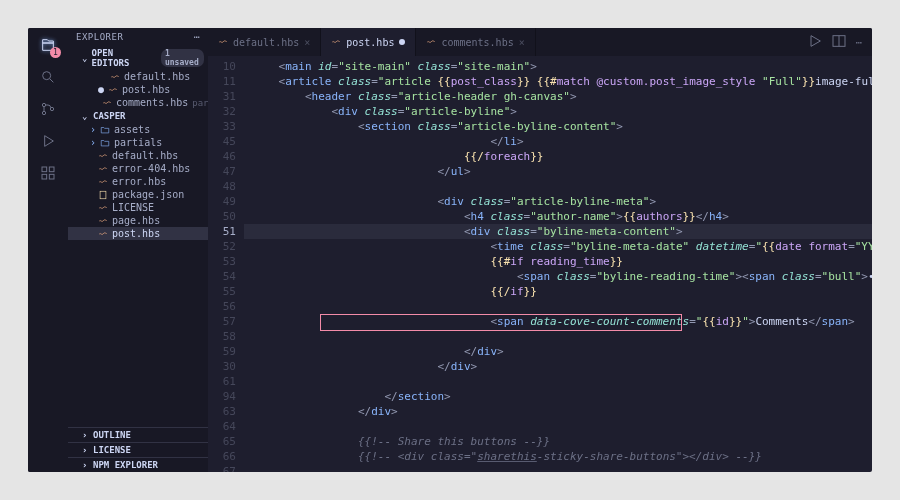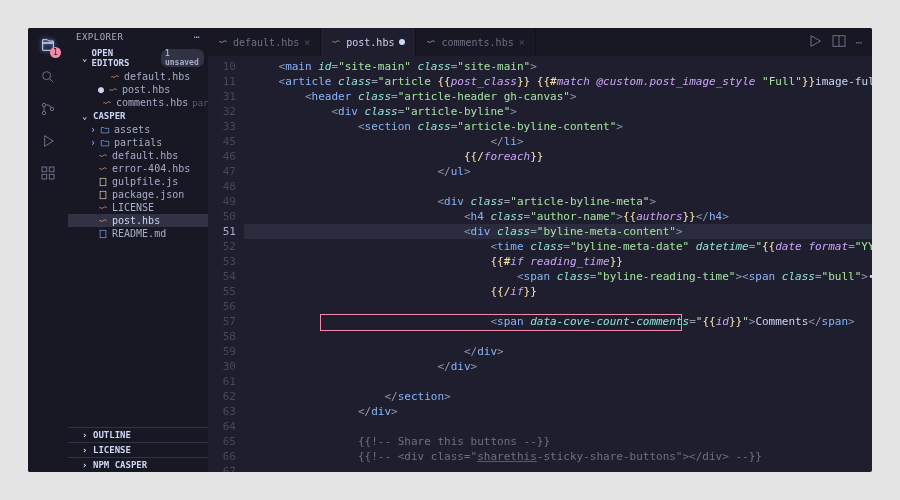--- a/index.html
+++ b/index.html
@@ -37,22 +37,22 @@
 .ln{padding:0 8px}
 .ln.cur{background:#2a2b3c}
 .hl{position:relative}
 .hl::before{content:"";position:absolute;left:76px;top:0;width:360px;height:15px;border:1px solid #f38ba8;pointer-events:none}
 .t-tag{color:#89b4fa}
 .t-attr{color:#94e2d5;font-style:italic}
 .t-str{color:#a6e3a1}
 .t-pun{color:#9399b2}
 .t-txt{color:#cdd6f4}
 .t-hb{color:#f9e2af}
-.t-hbk{color:#cba6f7;font-style:italic}
-.t-cm{color:#6c7086;}
+.t-hbk{color:#cba6f7;}
+.t-cm{color:#6c7086;font-style:italic}
 .t-ul{text-decoration:underline;text-decoration-color:#585b70}
 svg{width:16px;height:16px;stroke:currentColor;fill:none;stroke-width:1.5}
 .fic svg{width:10px;height:10px}
 </style>
 </head>
 <body>
 
 <div class="win">
 <div class="editor">
 
@@ -152,61 +152,61 @@
             <span>default.hbs</span>
           </div>
           <div class="tnode d1">
             <span class="fic"><svg viewBox="0 0 24 24">
                 <path d="M3 12c3-4 6 4 9 0s6-4 9 0" stroke="#fab387"></path>
               </svg></span>
             <span>error-404.hbs</span>
           </div>
           <div class="tnode d1">
             <span class="fic"><svg viewBox="0 0 24 24">
+                <path d="M3 12c3-4 6 4 9 0s6-4 9 0" stroke="#fab387"></path>
+              </svg></span>
+            <span>error.hbs</span>
+          </div>
+          <div class="tnode d1">
+            <span class="fic"><svg viewBox="0 0 24 24">
                 <rect x="5" y="3" width="14" height="18" stroke="#f9e2af"></rect>
               </svg></span>
-            <span>gulpfile.js</span>
-          </div>
-          <div class="tnode d1">
-            <span class="fic"><svg viewBox="0 0 24 24">
-                <rect x="5" y="3" width="14" height="18" stroke="#f9e2af"></rect>
-              </svg></span>
             <span>package.json</span>
           </div>
           <div class="tnode d1">
             <span class="fic"><svg viewBox="0 0 24 24">
                 <path d="M3 12c3-4 6 4 9 0s6-4 9 0" stroke="#fab387"></path>
               </svg></span>
             <span>LICENSE</span>
           </div>
+          <div class="tnode d1">
+            <span class="fic"><svg viewBox="0 0 24 24">
+                <path d="M3 12c3-4 6 4 9 0s6-4 9 0" stroke="#fab387"></path>
+              </svg></span>
+            <span>page.hbs</span>
+          </div>
           <div class="tnode d1 sel">
             <span class="fic"><svg viewBox="0 0 24 24">
                 <path d="M3 12c3-4 6 4 9 0s6-4 9 0" stroke="#fab387"></path>
               </svg></span>
             <span>post.hbs</span>
-          </div>
-          <div class="tnode d1">
-            <span class="fic"><svg viewBox="0 0 24 24">
-                <rect x="5" y="3" width="14" height="18" stroke="#89b4fa"></rect>
-              </svg></span>
-            <span>README.md</span>
           </div>
         </div>
     <div class="sb-foot">
       <div class="sb-sec">
             <span class="chev">›</span>
             <span>OUTLINE</span>
           </div>
       <div class="sb-sec">
             <span class="chev">›</span>
             <span>LICENSE</span>
           </div>
       <div class="sb-sec">
             <span class="chev">›</span>
-            <span>NPM CASPER</span>
+            <span>NPM EXPLORER</span>
           </div>
     </div>
   </div>
 
   <div class="main">
     <div class="tabs" id="tabs">
           <div class="tab">
             <span class="fic"><svg viewBox="0 0 24 24">
                 <path d="M3 12c3-4 6 4 9 0s6-4 9 0" stroke="#fab387"></path>
               </svg></span>
@@ -255,21 +255,21 @@
             <div>52</div>
             <div>53</div>
             <div>54</div>
             <div>55</div>
             <div>56</div>
             <div>57</div>
             <div>58</div>
             <div>59</div>
             <div>30</div>
             <div>61</div>
-            <div>62</div>
+            <div>94</div>
             <div>63</div>
             <div>64</div>
             <div>65</div>
             <div>66</div>
             <div>67</div>
           </div>
       <div class="src" id="src"><div class="ln">    <span class="t-pun">&lt;</span><span class="t-tag">main</span><span class="t-txt"> </span><span class="t-attr">id</span><span class="t-pun">=</span><span class="t-str">"site-main"</span><span class="t-txt"> </span><span class="t-attr">class</span><span class="t-pun">=</span><span class="t-str">"site-main"</span><span class="t-pun">&gt;</span></div><div class="ln">    <span class="t-pun">&lt;</span><span class="t-tag">article</span><span class="t-txt"> </span><span class="t-attr">class</span><span class="t-pun">=</span><span class="t-str">"article </span><span class="t-hb">{{</span><span class="t-hbk">post_class</span><span class="t-hb">}}</span><span class="t-txt"> </span><span class="t-hb">{{#</span><span class="t-hbk">match</span><span class="t-txt"> </span><span class="t-hbk">@custom.post_image_style</span><span class="t-txt"> </span><span class="t-str">"Full"</span><span class="t-hb">}}</span><span class="t-txt">image-full</span></div><div class="ln">        <span class="t-pun">&lt;</span><span class="t-tag">header</span><span class="t-txt"> </span><span class="t-attr">class</span><span class="t-pun">=</span><span class="t-str">"article-header gh-canvas"</span><span class="t-pun">&gt;</span></div><div class="ln">            <span class="t-pun">&lt;</span><span class="t-tag">div</span><span class="t-txt"> </span><span class="t-attr">class</span><span class="t-pun">=</span><span class="t-str">"article-byline"</span><span class="t-pun">&gt;</span></div><div class="ln">                <span class="t-pun">&lt;</span><span class="t-tag">section</span><span class="t-txt"> </span><span class="t-attr">class</span><span class="t-pun">=</span><span class="t-str">"article-byline-content"</span><span class="t-pun">&gt;</span></div><div class="ln">                                    <span class="t-pun">&lt;/</span><span class="t-tag">li</span><span class="t-pun">&gt;</span></div><div class="ln">                                <span class="t-hb">{{/</span><span class="t-hbk">foreach</span><span class="t-hb">}}</span></div><div class="ln">                            <span class="t-pun">&lt;/</span><span class="t-tag">ul</span><span class="t-pun">&gt;</span></div><div class="ln">&nbsp;</div><div class="ln">                            <span class="t-pun">&lt;</span><span class="t-tag">div</span><span class="t-txt"> </span><span class="t-attr">class</span><span class="t-pun">=</span><span class="t-str">"article-byline-meta"</span><span class="t-pun">&gt;</span></div><div class="ln">                                <span class="t-pun">&lt;</span><span class="t-tag">h4</span><span class="t-txt"> </span><span class="t-attr">class</span><span class="t-pun">=</span><span class="t-str">"author-name"</span><span class="t-pun">&gt;</span><span class="t-hb">{{</span><span class="t-hbk">authors</span><span class="t-hb">}}</span><span class="t-pun">&lt;/</span><span class="t-tag">h4</span><span class="t-pun">&gt;</span></div><div class="ln cur">                                <span class="t-pun">&lt;</span><span class="t-tag">div</span><span class="t-txt"> </span><span class="t-attr">class</span><span class="t-pun">=</span><span class="t-str">"byline-meta-content"</span><span class="t-pun">&gt;</span></div><div class="ln">                                    <span class="t-pun">&lt;</span><span class="t-tag">time</span><span class="t-txt"> </span><span class="t-attr">class</span><span class="t-pun">=</span><span class="t-str">"byline-meta-date"</span><span class="t-txt"> </span><span class="t-attr">datetime</span><span class="t-pun">=</span><span class="t-str">"</span><span class="t-hb">{{</span><span class="t-hbk">date</span><span class="t-txt"> </span><span class="t-hbk">format</span><span class="t-pun">=</span><span class="t-str">"YYYY-MM-DD"</span></div><div class="ln">                                    <span class="t-hb">{{#</span><span class="t-hbk">if</span><span class="t-txt"> </span><span class="t-hbk">reading_time</span><span class="t-hb">}}</span></div><div class="ln">                                        <span class="t-pun">&lt;</span><span class="t-tag">span</span><span class="t-txt"> </span><span class="t-attr">class</span><span class="t-pun">=</span><span class="t-str">"byline-reading-time"</span><span class="t-pun">&gt;</span><span class="t-pun">&lt;</span><span class="t-tag">span</span><span class="t-txt"> </span><span class="t-attr">class</span><span class="t-pun">=</span><span class="t-str">"bull"</span><span class="t-pun">&gt;</span><span class="t-txt">•</span></div><div class="ln">                                    <span class="t-hb">{{/</span><span class="t-hbk">if</span><span class="t-hb">}}</span></div><div class="ln">&nbsp;</div><div class="ln hl">                                    <span class="t-pun">&lt;</span><span class="t-tag">span</span><span class="t-txt"> </span><span class="t-attr">data-cove-count-comments</span><span class="t-pun">=</span><span class="t-str">"</span><span class="t-hb">{{</span><span class="t-hbk">id</span><span class="t-hb">}}</span><span class="t-str">"</span><span class="t-pun">&gt;</span><span class="t-txt">Comments</span><span class="t-pun">&lt;/</span><span class="t-tag">span</span><span class="t-pun">&gt;</span></div><div class="ln">&nbsp;</div><div class="ln">                                <span class="t-pun">&lt;/</span><span class="t-tag">div</span><span class="t-pun">&gt;</span></div><div class="ln">                            <span class="t-pun">&lt;/</span><span class="t-tag">div</span><span class="t-pun">&gt;</span></div><div class="ln">&nbsp;</div><div class="ln">                    <span class="t-pun">&lt;/</span><span class="t-tag">section</span><span class="t-pun">&gt;</span></div><div class="ln">                <span class="t-pun">&lt;/</span><span class="t-tag">div</span><span class="t-pun">&gt;</span></div><div class="ln">&nbsp;</div><div class="ln">                <span class="t-cm">{{!-- Share this buttons --}}</span></div><div class="ln">                <span class="t-cm">{{!-- &lt;div class="</span><span class="t-cm t-ul">sharethis</span><span class="t-cm">-sticky-share-buttons"&gt;&lt;/div&gt; --}}</span></div><div class="ln">&nbsp;</div></div>
     </div>
   </div>
 

